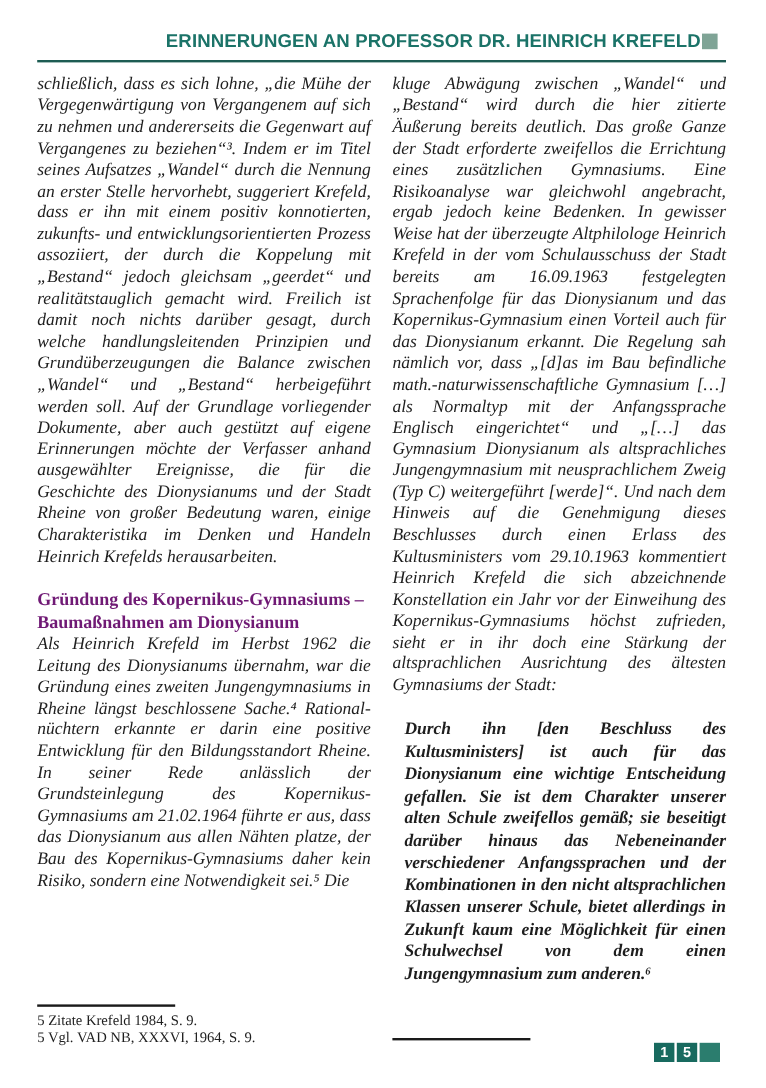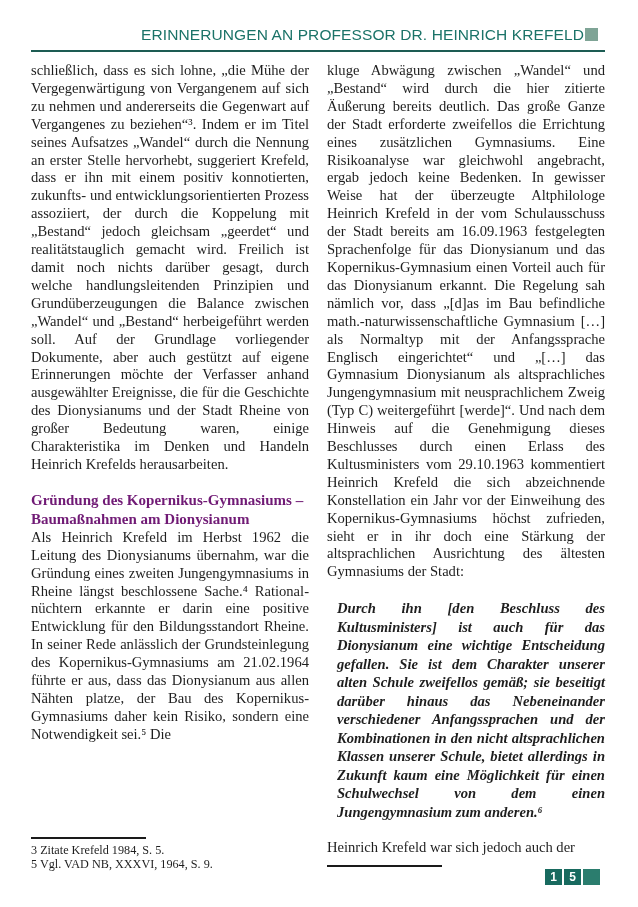--- a/index.html
+++ b/index.html
@@ -11,21 +11,21 @@
     font-family: "Liberation Serif", "DejaVu Serif", serif;
     color: #1e1e1e;
     overflow: hidden;
   }
   
   .header { position: absolute; top: 27px; left: 31px; right: 33px; }
   .header-title {
     text-align: right;
     padding-right: 21px;
     font-family: "Liberation Sans", sans-serif;
-    font-weight: 400;
+    font-weight: 700;
     font-size: 15.5px;
     line-height: 16px;
     letter-spacing: 0.1px;
     color: #1b7368;
     white-space: nowrap;
   }
   .header-square {
     position: absolute; top: 1px; right: 7px;
     width: 13px; height: 13px;
     background: #7fa496;
@@ -40,20 +40,21 @@
     grid-template-columns: 1fr 1fr;
     column-gap: 18px;
   }
   .col { display: flex; flex-direction: column; min-width: 0; }
   .body-par {
     margin: 0;
     font-size: 14.6px;
     line-height: 17.9px;
     text-align: justify;
     hyphens: auto;
+    font-style: italic;
     -webkit-hyphens: auto;
   }
   .section-heading {
     margin: 17px 0 0 0;
     font-size: 15px;
     line-height: 19px;
     font-weight: 700;
     color: #701a75;
     text-align: left;
   }
@@ -109,29 +110,28 @@
   </div>
 
   <div class="columns">
 
     <div class="col">
       <p class="body-par">schließlich, dass es sich lohne, „die Mühe der Vergegenwärtigung von Vergangenem auf sich zu nehmen und andererseits die Gegenwart auf Vergangenes zu beziehen“³. Indem er im Titel seines Aufsatzes „Wandel“ durch die Nennung an erster Stelle hervorhebt, suggeriert Krefeld, dass er ihn mit einem positiv konnotierten, zukunfts- und entwicklungsorientierten Prozess assoziiert, der durch die Koppelung mit „Bestand“ jedoch gleichsam „geerdet“ und realitätstauglich gemacht wird. Freilich ist damit noch nichts darüber gesagt, durch welche handlungsleitenden Prinzipien und Grundüberzeugungen die Balance zwischen „Wandel“ und „Bestand“ herbeigeführt werden soll. Auf der Grundlage vorliegender Dokumente, aber auch gestützt auf eigene Erinnerungen möchte der Verfasser anhand ausgewählter Ereignisse, die für die Geschichte des Dionysianums und der Stadt Rheine von großer Bedeutung waren, einige Charakteristika im Denken und Handeln Heinrich Krefelds herausarbeiten.</p>
       <h3 class="section-heading">Gründung des Kopernikus-Gymnasiums – Baumaßnahmen am Dionysianum</h3>
       <p class="body-par">Als Heinrich Krefeld im Herbst 1962 die Leitung des Dionysianums übernahm, war die Gründung eines zweiten Jungengymnasiums in Rheine längst beschlossene Sache.⁴ Rational-nüchtern erkannte er darin eine positive Entwicklung für den Bildungsstandort Rheine. In seiner Rede anlässlich der Grundsteinlegung des Kopernikus-Gymnasiums am 21.02.1964 führte er aus, dass das Dionysianum aus allen Nähten platze, der Bau des Kopernikus-Gymnasiums daher kein Risiko, sondern eine Notwendigkeit sei.⁵ Die</p>
       <div class="footnotes">
         <div class="footnote-rule"></div>
-        <p class="footnote">3 Zitate Krefeld 1984, S. 5.</p>
+        <p class="footnote">5 Zitate Krefeld 1984, S. 9.</p>
         <p class="footnote">5 Vgl. VAD NB, XXXVI, 1964, S. 9.</p>
       </div>
     </div>
 
     <div class="col">
       <p class="body-par">kluge Abwägung zwischen „Wandel“ und „Bestand“ wird durch die hier zitierte Äußerung bereits deutlich. Das große Ganze der Stadt erforderte zweifellos die Errichtung eines zusätzlichen Gymnasiums. Eine Risikoanalyse war gleichwohl angebracht, ergab jedoch keine Bedenken. In gewisser Weise hat der überzeugte Altphilologe Heinrich Krefeld in der vom Schulausschuss der Stadt bereits am 16.09.1963 festgelegten Sprachenfolge für das Dionysianum und das Kopernikus-Gymnasium einen Vorteil auch für das Dionysianum erkannt. Die Regelung sah nämlich vor, dass „[d]as im Bau befindliche math.-naturwissenschaftliche Gymnasium […] als Normaltyp mit der Anfangssprache Englisch eingerichtet“ und „[…] das Gymnasium Dionysianum als altsprachliches Jungengymnasium mit neusprachlichem Zweig (Typ C) weitergeführt [werde]“. Und nach dem Hinweis auf die Genehmigung dieses Beschlusses durch einen Erlass des Kultusministers vom 29.10.1963 kommentiert Heinrich Krefeld die sich abzeichnende Konstellation ein Jahr vor der Einweihung des Kopernikus-Gymnasiums höchst zufrieden, sieht er in ihr doch eine Stärkung der altsprachlichen Ausrichtung des ältesten Gymnasiums der Stadt:</p>
       <p class="quote">Durch ihn [den Beschluss des Kultusministers] ist auch für das Dionysianum eine wichtige Entscheidung gefallen. Sie ist dem Charakter unserer alten Schule zweifellos gemäß; sie beseitigt darüber hinaus das Nebeneinander verschiedener Anfangssprachen und der Kombinationen in den nicht altsprachlichen Klassen unserer Schule, bietet allerdings in Zukunft kaum eine Möglichkeit für einen Schulwechsel von dem einen Jungengymnasium zum anderen.⁶</p>
-      <p class="body-par after-quote">Heinrich Krefeld war sich jedoch auch der</p>
       <div class="footnotes">
         <div class="footnote-rule"></div>
       </div>
     </div>
 
   </div>
 
   <div class="footer">
     <div class="page-box">1</div>
     <div class="page-box">5</div>

